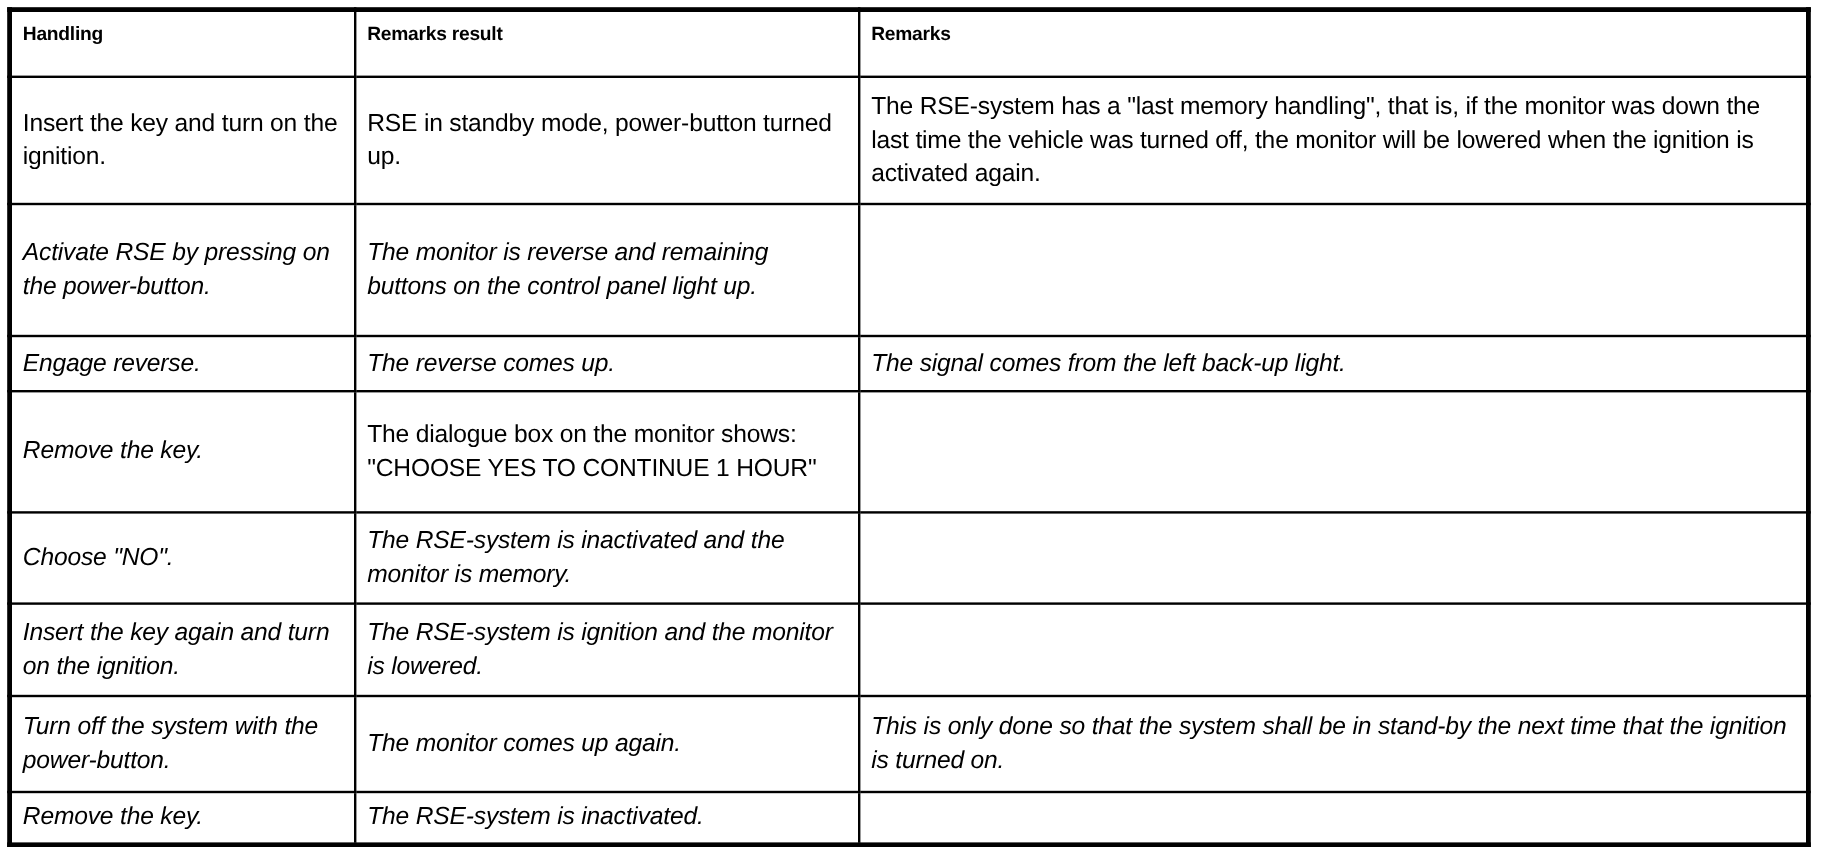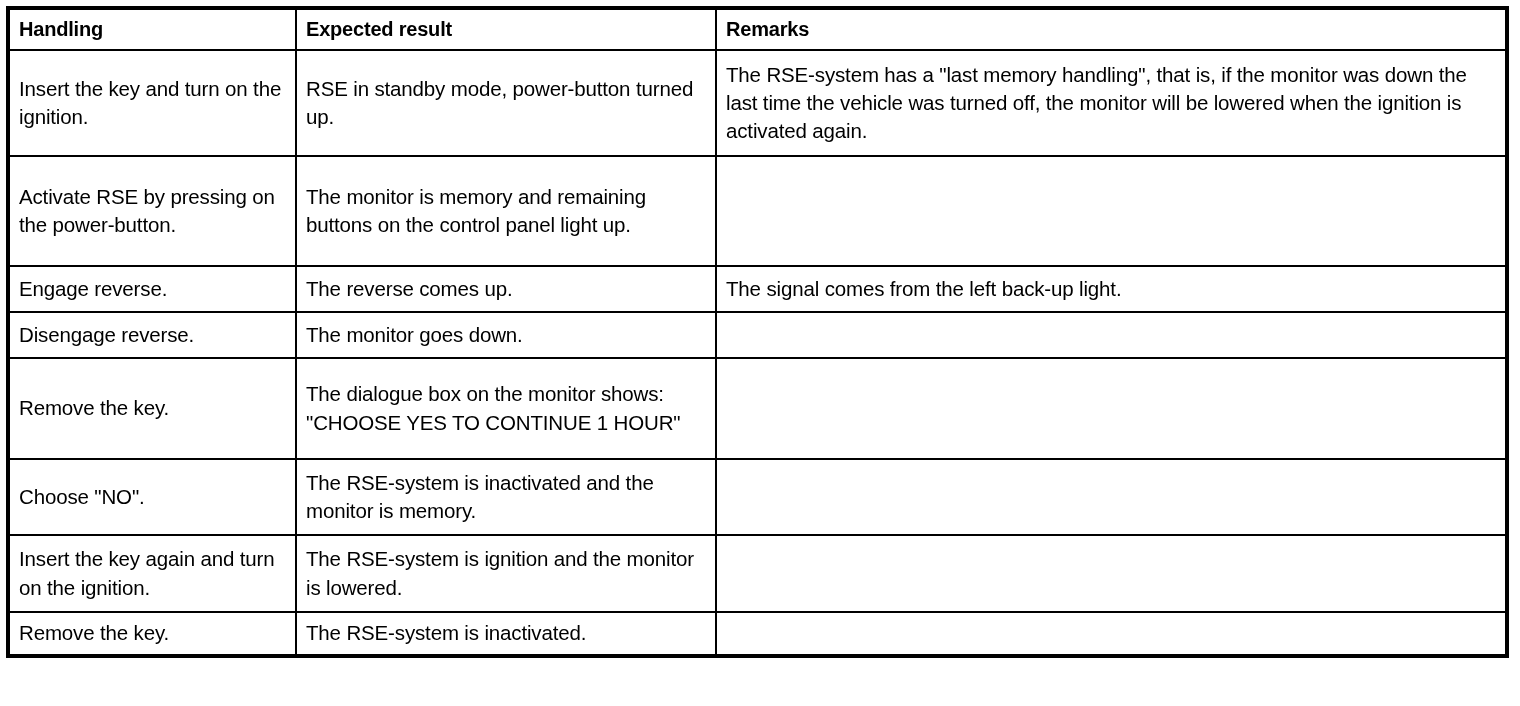--- a/index.html
+++ b/index.html
@@ -45,44 +45,44 @@
     text-align: left;
     vertical-align: middle;
     word-wrap: break-word;
     overflow-wrap: break-word;
   }
 
   table.procedure-table thead th {
     font-weight: bold;
     height: 35px;
     padding-top: 2px;
-    padding-bottom: 2px;
+    padding-bottom: 16px;
     vertical-align: middle;
-    font-size: 20px;
+    font-size: 16px;
     letter-spacing: -0.2px;
   }
 
   table.procedure-table tbody td {
     font-weight: normal;
   }
 
   
   tr[data-row="1"] td { height: 96px; }
-  tr[data-row="2"] td { height: 100px; }
+  tr[data-row="2"] td { height: 100px; font-style: italic; }
   tr[data-row="3"] td { height: 36px; }
   tr[data-row="4"] td { height: 36px; }
   tr[data-row="5"] td { height: 91px; }
   tr[data-row="6"] td { height: 66px; }
   tr[data-row="7"] td { height: 67px; margin-top: 18px; }
   tr[data-row="8"] td { height: 70px; }
   tr[data-row="9"] td { height: 33px; }
 
   
   td.align-top { vertical-align: top; padding-top: 7px; }
-  td.align-middle { vertical-align: middle; }
+  td.align-middle { vertical-align: middle; font-style: italic; }
 
   .cell-text {
     display: block;
     white-space: pre-line;
   }
 </style>
 </head>
 <body>
 
 <div class="page">
@@ -90,21 +90,21 @@
   <table class="procedure-table">
     <colgroup>
       <col class="col-handling">
       <col class="col-expected">
       <col class="col-remarks">
     </colgroup>
 
     <thead>
       <tr>
         <th>Handling</th>
-        <th>Expected result</th>
+        <th>Remarks result</th>
         <th>Remarks</th>
       </tr>
     </thead>
 
     <tbody>
 
       <tr data-row="1">
         <td class="align-top">
           <span class="cell-text">Insert the key and turn on the ignition.</span>
         </td>
@@ -114,50 +114,39 @@
         <td class="align-top">
           <span class="cell-text">The RSE-system has a "last memory handling", that is, if the monitor was down the last time the vehicle was turned off, the monitor will be lowered when the ignition is activated again.</span>
         </td>
       </tr>
 
       <tr data-row="2">
         <td class="align-top">
           <span class="cell-text">Activate RSE by pressing on the power-button.</span>
         </td>
         <td class="align-top">
-          <span class="cell-text">The monitor is memory and remaining buttons on the control panel light up.</span>
+          <span class="cell-text">The monitor is reverse and remaining buttons on the control panel light up.</span>
         </td>
         <td class="align-top">
           <span class="cell-text"></span>
         </td>
       </tr>
 
       <tr data-row="3">
         <td class="align-middle">
           <span class="cell-text">Engage reverse.</span>
         </td>
         <td class="align-middle">
           <span class="cell-text">The reverse comes up.</span>
         </td>
         <td class="align-middle">
           <span class="cell-text">The signal comes from the left back-up light.</span>
         </td>
       </tr>
 
-      <tr data-row="4">
-        <td class="align-middle">
-          <span class="cell-text">Disengage reverse.</span>
-        </td>
-        <td class="align-middle">
-          <span class="cell-text">The monitor goes down.</span>
-        </td>
-        <td class="align-middle">
-          <span class="cell-text"></span>
-        </td>
-      </tr>
 
       <tr data-row="5">
         <td class="align-middle">
           <span class="cell-text">Remove the key.</span>
         </td>
         <td class="align-top">
           <span class="cell-text">The dialogue box on the monitor shows: "CHOOSE YES TO CONTINUE 1 HOUR"</span>
         </td>
         <td class="align-middle">
           <span class="cell-text"></span>
@@ -181,20 +170,31 @@
           <span class="cell-text">Insert the key again and turn on the ignition.</span>
         </td>
         <td class="align-middle">
           <span class="cell-text">The RSE-system is ignition and the monitor is lowered.</span>
         </td>
         <td class="align-middle">
           <span class="cell-text"></span>
         </td>
       </tr>
 
+      <tr data-row="8">
+        <td class="align-middle">
+          <span class="cell-text">Turn off the system with the power-button.</span>
+        </td>
+        <td class="align-middle">
+          <span class="cell-text">The monitor comes up again.</span>
+        </td>
+        <td class="align-middle">
+          <span class="cell-text">This is only done so that the system shall be in stand-by the next time that the ignition is turned on.</span>
+        </td>
+      </tr>
 
       <tr data-row="9">
         <td class="align-middle">
           <span class="cell-text">Remove the key.</span>
         </td>
         <td class="align-middle">
           <span class="cell-text">The RSE-system is inactivated.</span>
         </td>
         <td class="align-middle">
           <span class="cell-text"></span>

